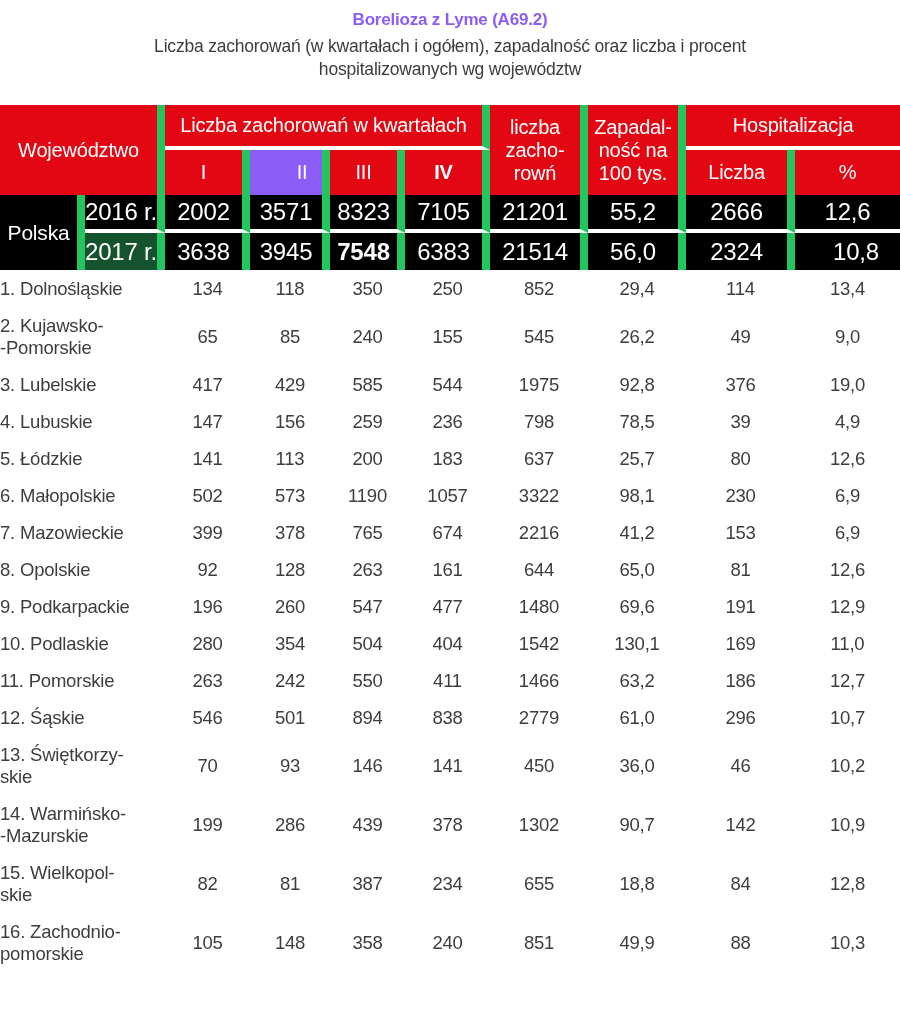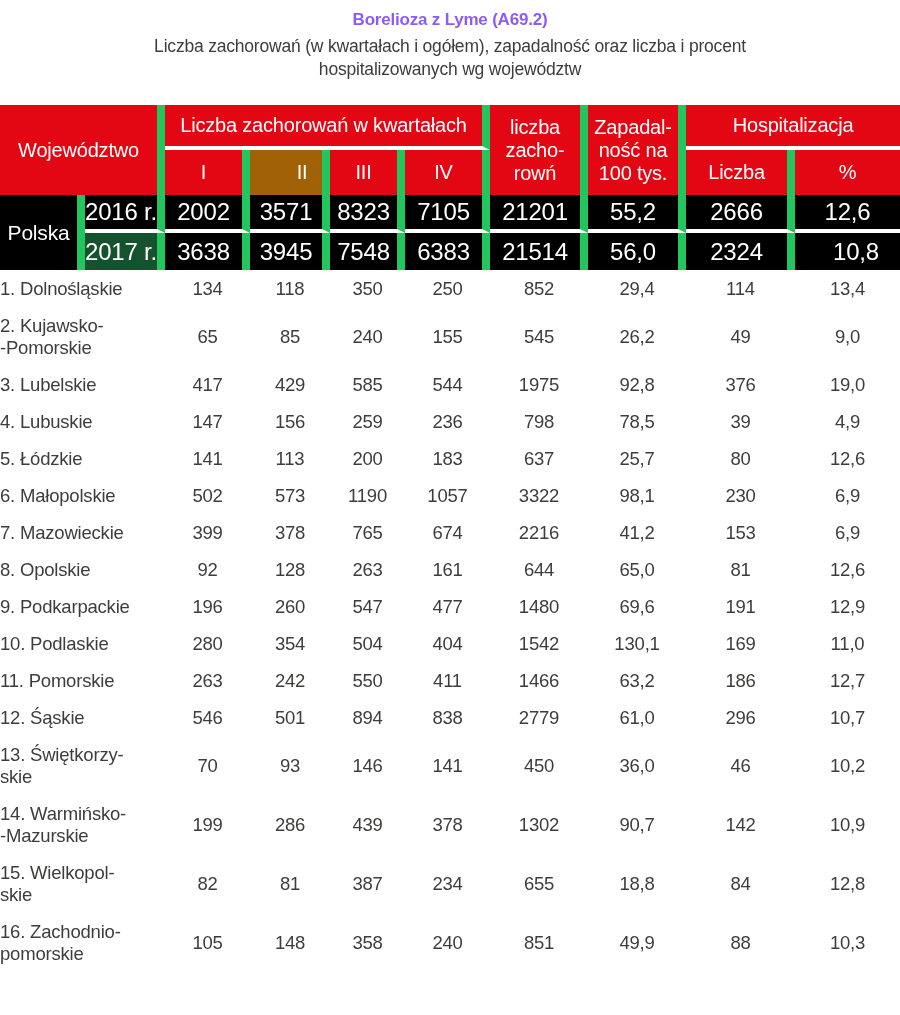--- a/index.html
+++ b/index.html
@@ -74,23 +74,23 @@
       <th rowspan="2" class="hdr gap-r" style="background: rgb(227, 6, 19);">liczba
 zacho-
 rowń</th>
       <th rowspan="2" class="hdr gap-r" style="background: rgb(227, 6, 19);">Zapadal-
 ność na
 100 tys.</th>
       <th colspan="2" class="hdr gap-b" style="background: rgb(227, 6, 19);">Hospitalizacja</th>
     </tr>
     <tr class="h-hdr">
       <th class="hdr gap-r" style="background: rgb(227, 6, 19);">I</th>
-      <th class="hdr gap-r" style="background: #a16207; padding-left: 32px;">II</th>
+      <th class="hdr gap-r" style="background: #8b5cf6; padding-left: 32px;">II</th>
       <th class="hdr gap-r" style="background: rgb(227, 6, 19);">III</th>
-      <th class="hdr gap-r" style="background: rgb(227, 6, 19);">IV</th>
+      <th class="hdr gap-r" style="background: rgb(227, 6, 19); font-weight: bold;">IV</th>
       <th class="hdr gap-r" style="background: rgb(227, 6, 19);">Liczba</th>
       <th class="hdr" style="background: rgb(227, 6, 19);">%</th>
     </tr>
   </thead>
   <tbody>
     <tr class="h-pol1">
       <td rowspan="2" class="blk gap-r" style="font-size: 21px; background: rgb(0, 0, 0);">Polska</td>
       <td class="blk gap-r gap-b" style="background: rgb(0, 0, 0);">2016 r.</td>
       <td class="blk gap-r gap-b" style="background: rgb(0, 0, 0);">2002</td>
       <td class="blk gap-r gap-b" style="background: rgb(0, 0, 0);">3571</td>
@@ -98,21 +98,21 @@
       <td class="blk gap-r gap-b" style="background: rgb(0, 0, 0);">7105</td>
       <td class="blk gap-r gap-b" style="background: rgb(0, 0, 0);">21201</td>
       <td class="blk gap-r gap-b" style="background: rgb(0, 0, 0);">55,2</td>
       <td class="blk gap-r gap-b" style="background: rgb(0, 0, 0);">2666</td>
       <td class="blk gap-b" style="background: rgb(0, 0, 0);">12,6</td>
     </tr>
     <tr class="h-pol2">
       <td class="blk gap-r" style="background: #14532d;">2017 r.</td>
       <td class="blk gap-r" style="background: rgb(0, 0, 0);">3638</td>
       <td class="blk gap-r" style="background: rgb(0, 0, 0);">3945</td>
-      <td class="blk gap-r" style="background: rgb(0, 0, 0);">7548</td>
+      <td class="blk gap-r" style="background: rgb(0, 0, 0); font-weight: bold;">7548</td>
       <td class="blk gap-r" style="background: rgb(0, 0, 0);">6383</td>
       <td class="blk gap-r" style="background: rgb(0, 0, 0);">21514</td>
       <td class="blk gap-r" style="background: rgb(0, 0, 0);">56,0</td>
       <td class="blk gap-r" style="background: rgb(0, 0, 0);">2324</td>
       <td class="blk" style="background: rgb(0, 0, 0); padding-left: 17px;">10,8</td>
     </tr>
   </tbody>
   <tbody id="body-rows">
       <tr class="row-s">
         <td colspan="2" class="name">1. Dolnośląskie</td>

